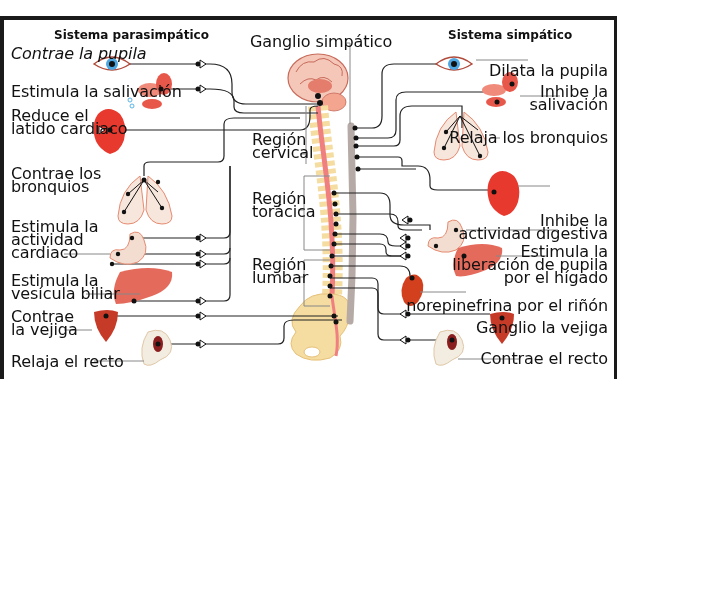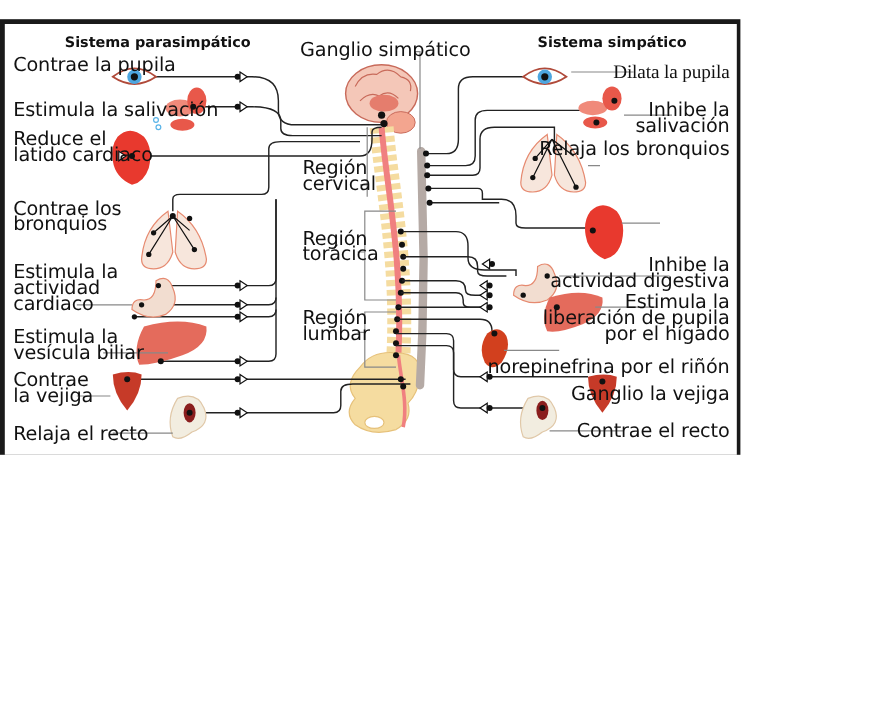--- a/index.html
+++ b/index.html
@@ -235,37 +235,37 @@
         <line x1="466" y1="214" x2="558" y2="214"></line>
         <line x1="496" y1="240" x2="548" y2="240"></line>
         <line x1="420" y1="276" x2="466" y2="276"></line>
         <line x1="458" y1="343" x2="520" y2="343"></line>
       </g>
     </svg>
 
     <div class="title" style="left:50px;top:8px;">Sistema parasimpático</div>
     <div class="title" style="left:444px;top:8px;">Sistema simpático</div>
 
-    <div class="lbl" style="left:7px;top:27px;"><span>Contrae la pupila</span></div>
+    <div class="lbl" style="left:7px;top:27px;font-style:italic;"><span>Contrae la pupila</span></div>
     <div class="lbl" style="left:7px;top:65px;"><span>Estimula la salivación</span></div>
     <div class="lbl" style="left:7px;top:89px;"><span>Reduce el</span><br><span>latido cardiaco</span></div>
     <div class="lbl" style="left:7px;top:147px;"><span>Contrae los</span><br><span>bronquios</span></div>
     <div class="lbl" style="left:7px;top:200px;"><span>Estimula la</span><br><span>actividad</span><br><span>cardiaco</span></div>
     <div class="lbl" style="left:7px;top:254px;"><span>Estimula la</span><br><span>vesícula biliar</span></div>
     <div class="lbl" style="left:7px;top:290px;"><span>Contrae</span><br><span>la vejiga</span></div>
     <div class="lbl" style="left:7px;top:335px;"><span>Relaja el recto</span></div>
 
     <div class="lbl" style="left:246px;top:15px;">Ganglio simpático</div>
     <div class="lbl r" style="left:248px;top:113px;width:44px;"><span>Región</span><br><span>cervical</span></div>
     <div class="lbl r" style="left:248px;top:172px;width:44px;"><span>Región</span><br><span>torácica</span></div>
     <div class="lbl r" style="left:248px;top:238px;width:44px;"><span>Región</span><br><span>lumbar</span></div>
 
-    <div class="lbl r" style="right:6px;top:34px;font-family:Liberation Serif, serif;"><span>Dilata la pupila</span></div>
+    <div class="lbl r" style="right:6px;top:44px;"><span>Dilata la pupila</span></div>
     <div class="lbl r" style="right:6px;top:65px;"><span>Inhibe la</span><br><span>salivación</span></div>
-    <div class="lbl r" style="right:6px;top:97px;text-align:center;"><span>Relaja los bronquios</span></div>
+    <div class="lbl r" style="right:6px;top:111px;text-align:center;"><span>Relaja los bronquios</span></div>
     <div class="lbl r" style="right:6px;top:194px;"><span>Inhibe la</span><br><span>actividad digestiva</span></div>
     <div class="lbl r" style="right:6px;top:225px;"><span>Estimula la</span><br><span>liberación de pupila</span><br><span>por el hígado</span></div>
     <div class="lbl r" style="right:6px;top:266px;"><br><span>norepinefrina por el riñón</span></div>
     <div class="lbl r" style="right:6px;top:301px;"><span>Ganglio la vejiga</span></div>
     <div class="lbl r" style="right:6px;top:332px;"><span>Contrae el recto</span></div>
 
   </div>
 </div>
 
 </body></html>

